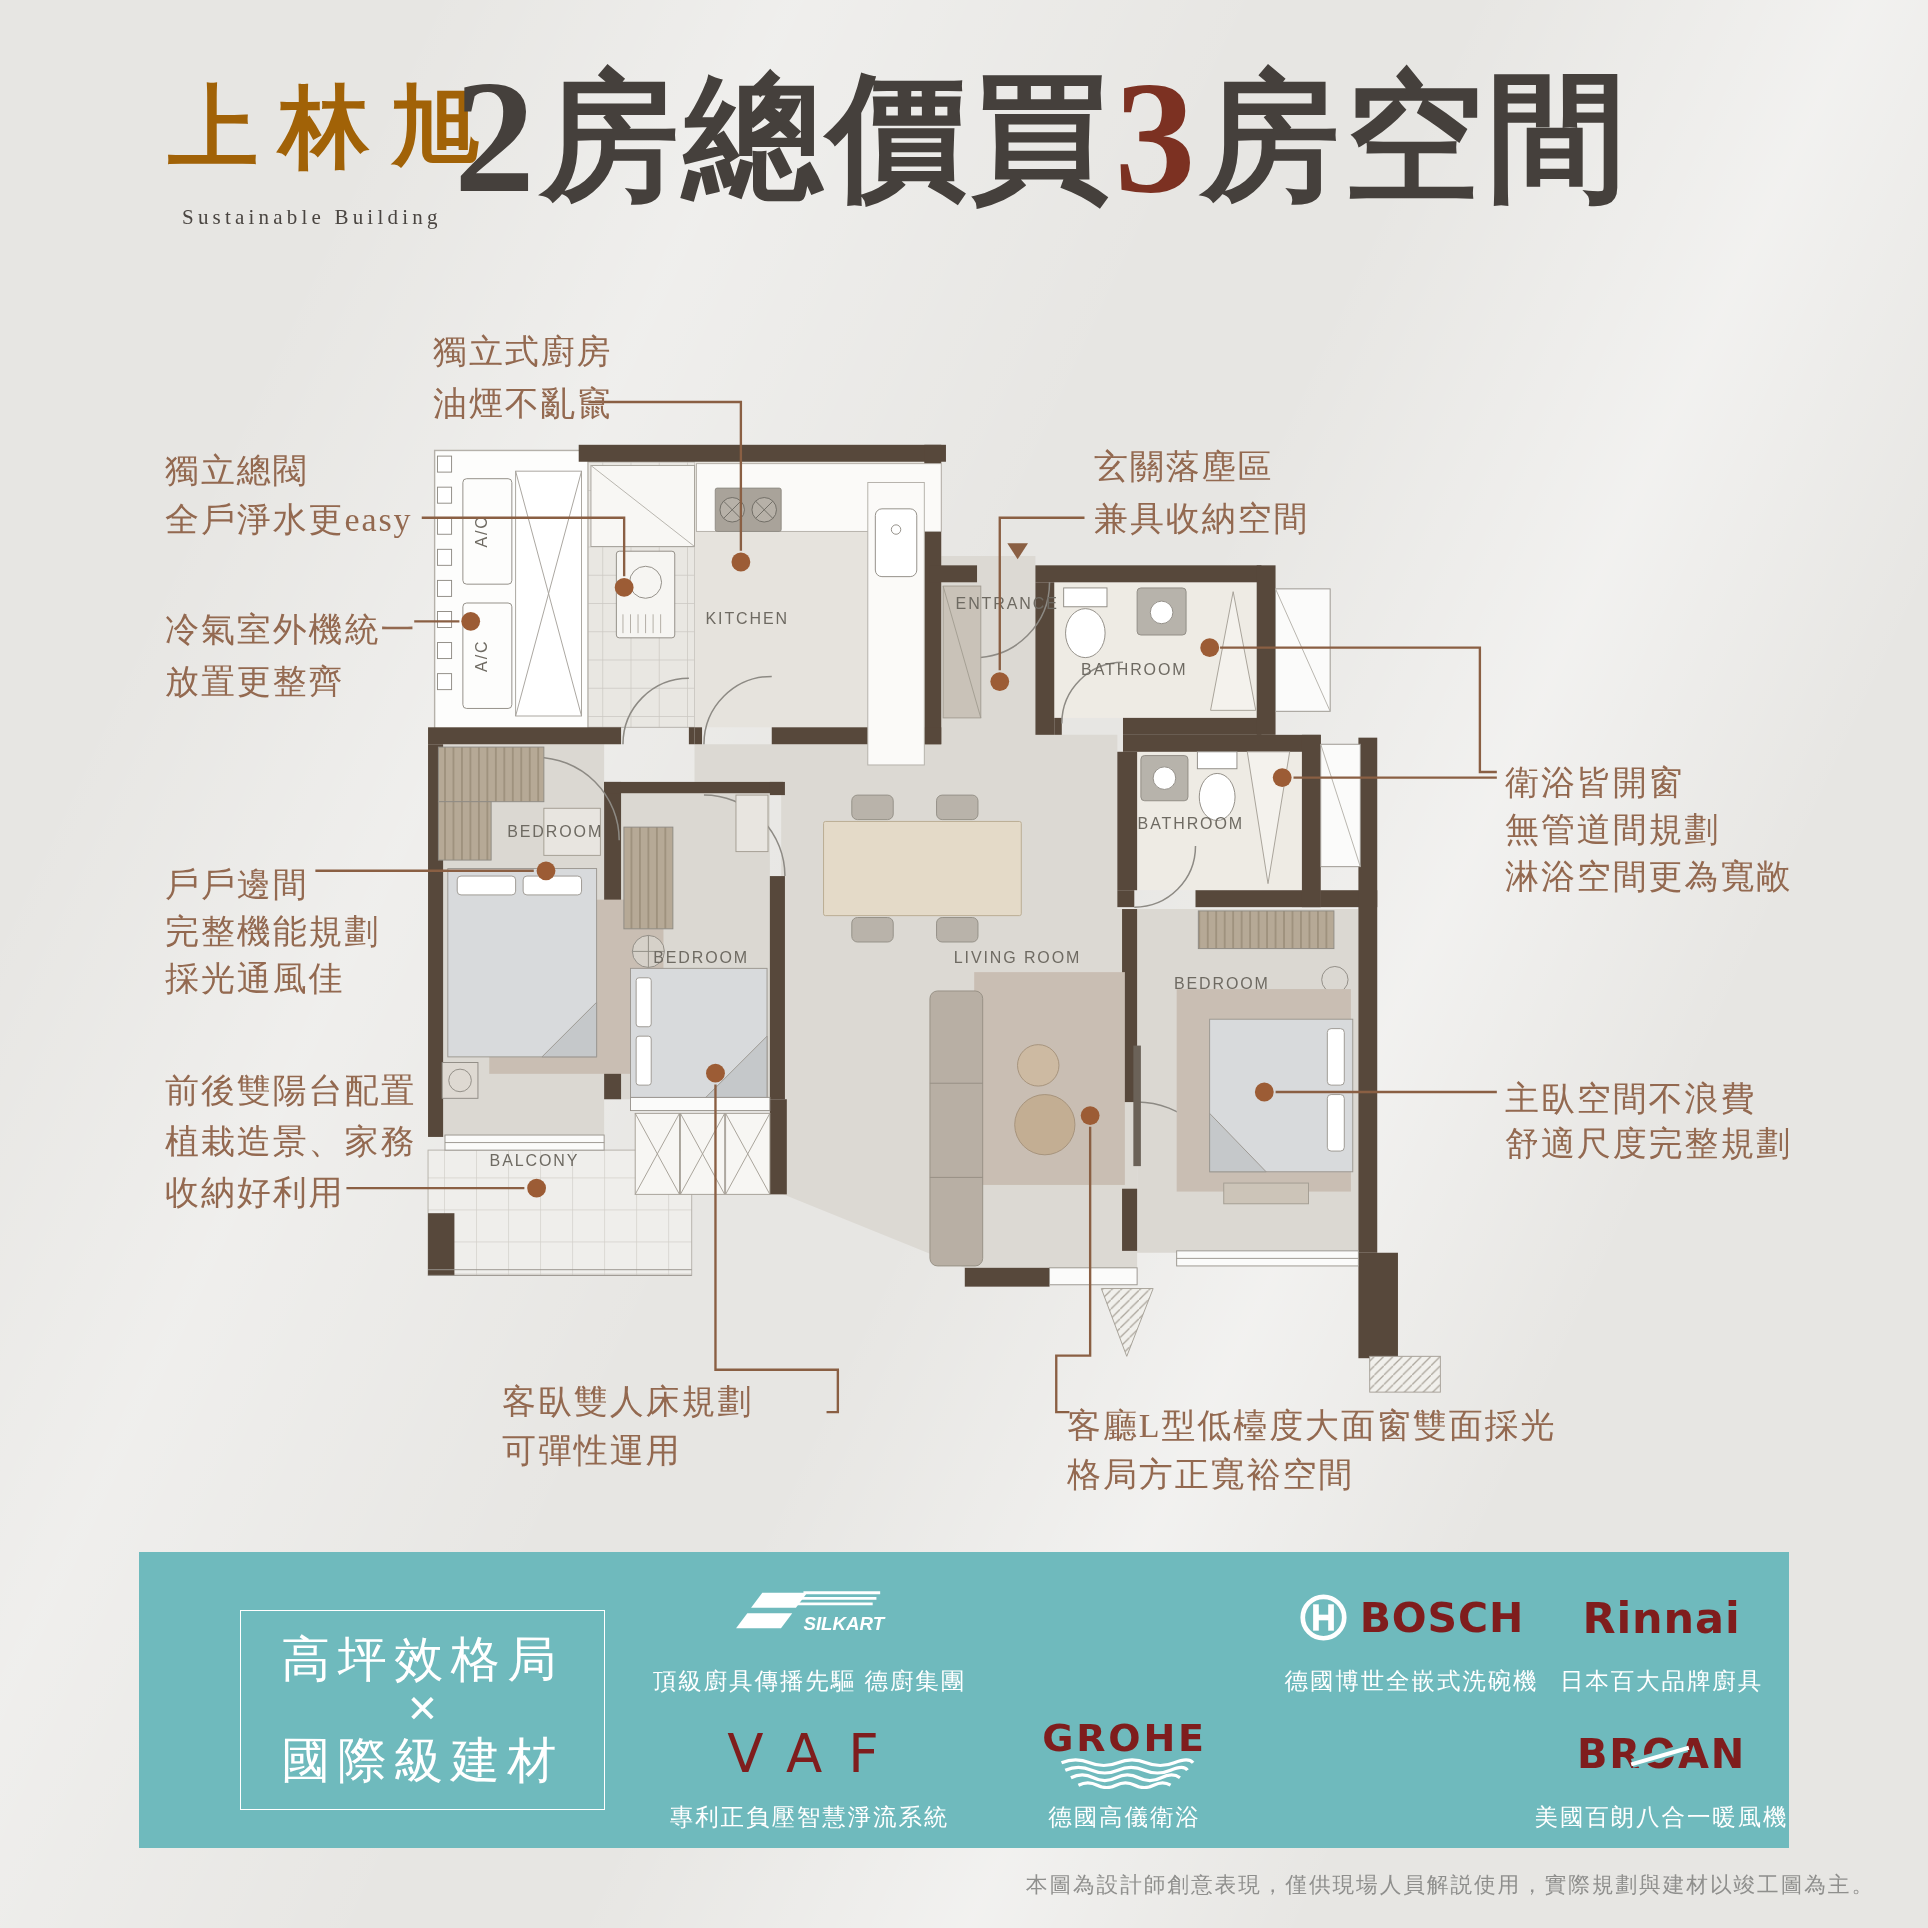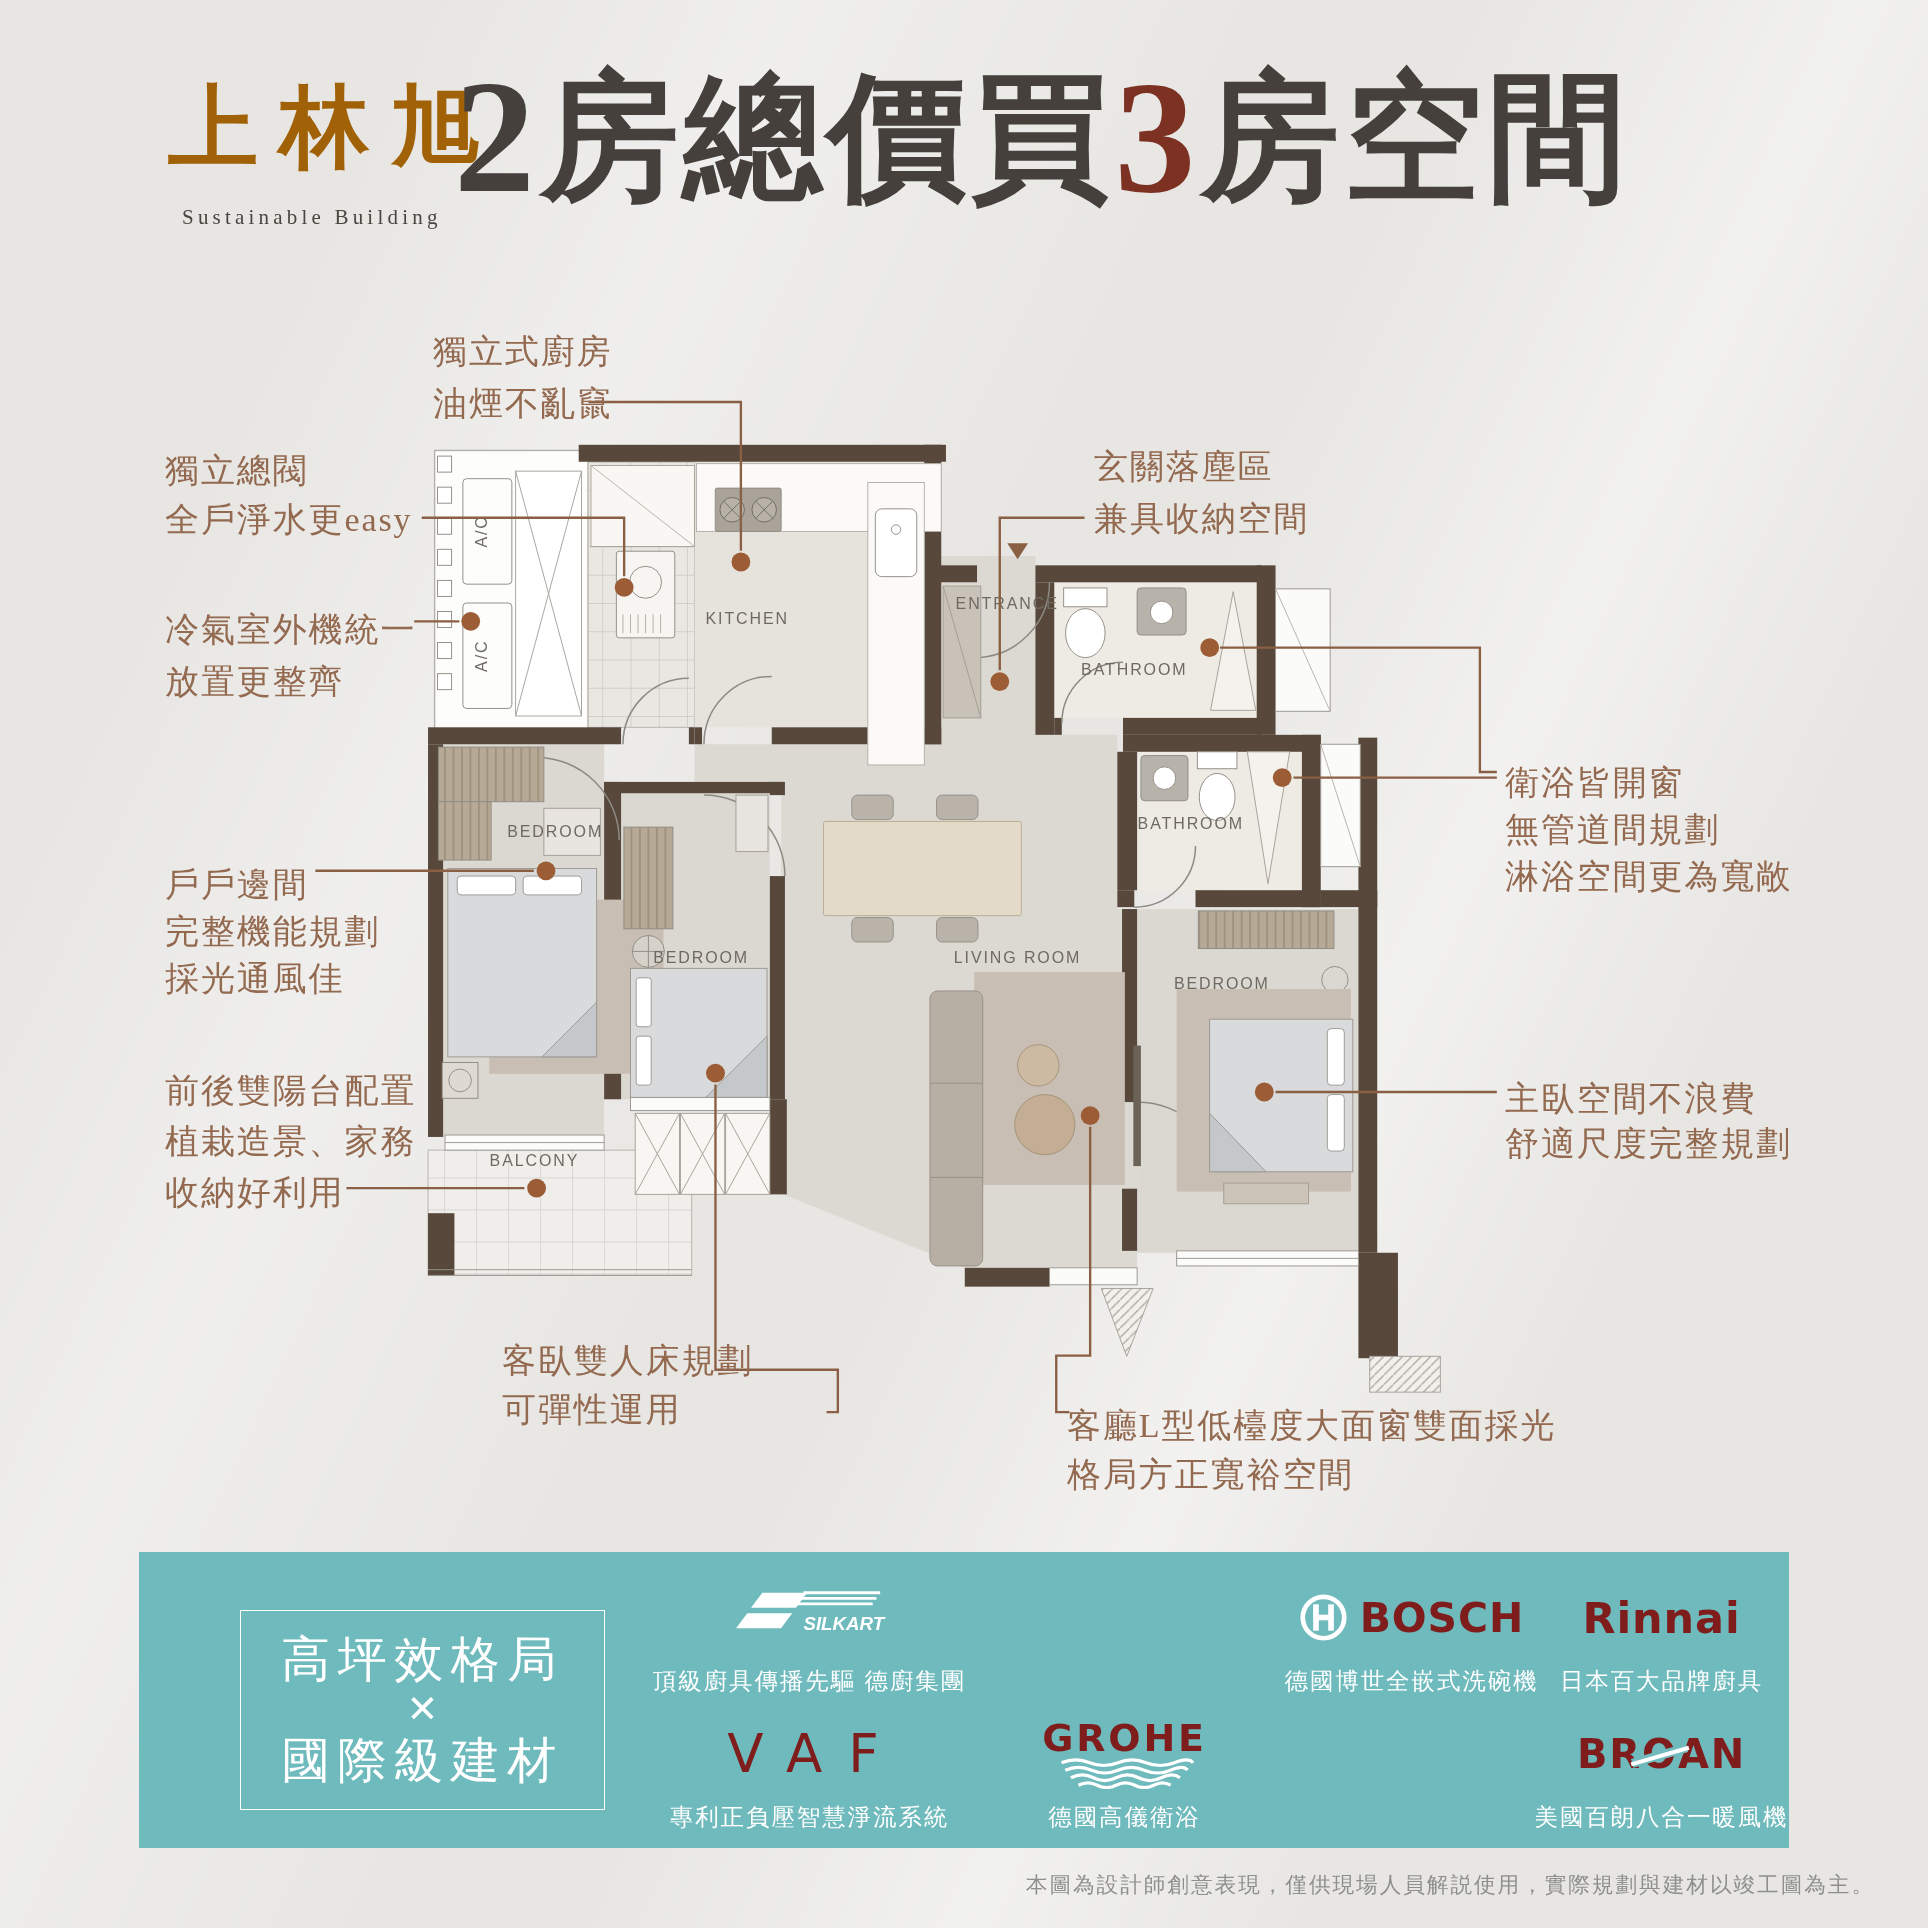--- a/index.html
+++ b/index.html
@@ -342,21 +342,21 @@
 </div>
 <div class="abs ann lh50" style="left:1505px;top:759px;">
   <div>衛浴皆開窗</div>
   <div>無管道間規劃</div>
   <div>淋浴空間更為寬敞</div>
 </div>
 <div class="abs ann lh48" style="left:1505px;top:1076px;">
   <div>主臥空間不浪費</div>
   <div>舒適尺度完整規劃</div>
 </div>
-<div class="abs ann lh52" style="left:502px;top:1339px;font-family:Liberation Mono, monospace;">
+<div class="abs ann lh52" style="left:502px;top:1377px;">
   <div>客臥雙人床規劃</div>
   <div>可彈性運用</div>
 </div>
 <div class="abs ann lh52" style="left:1067px;top:1401px;">
   <div>客廳L型低檯度大面窗雙面採光</div>
   <div>格局方正寬裕空間</div>
 </div>
 
 <div class="abs banner">
   <div class="slogan-box">

